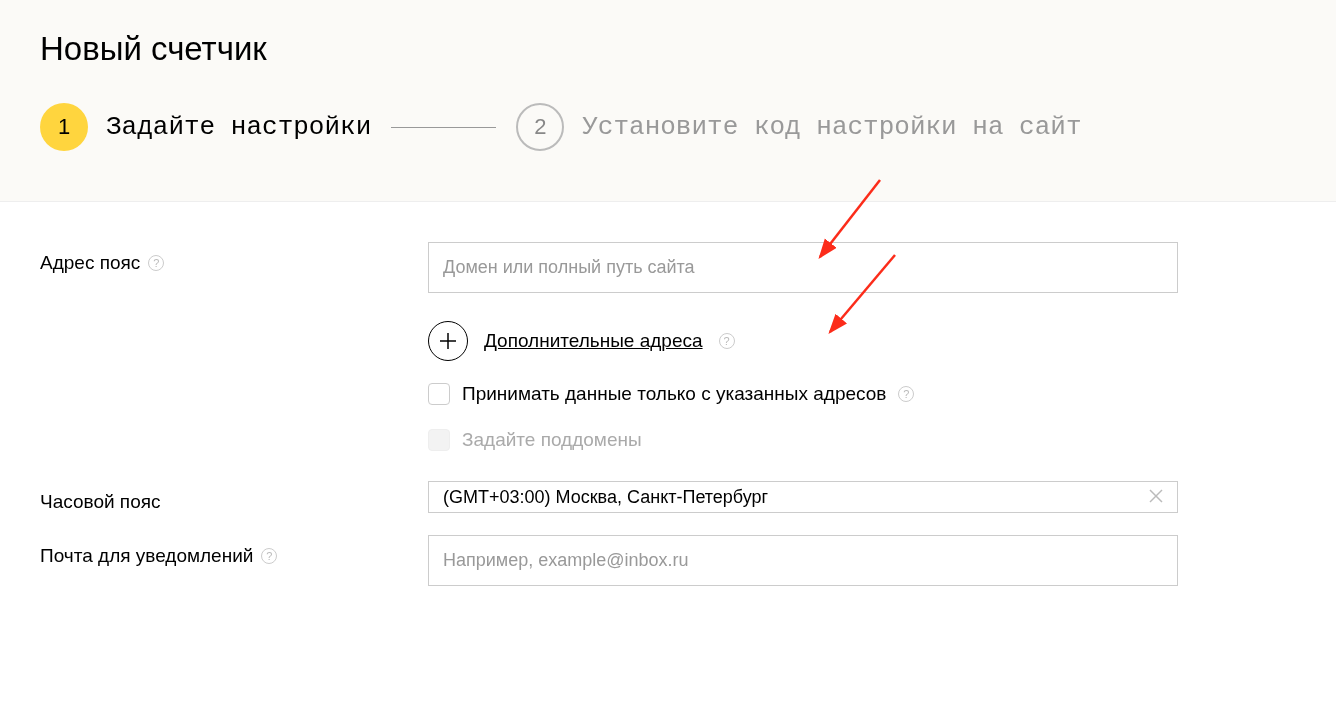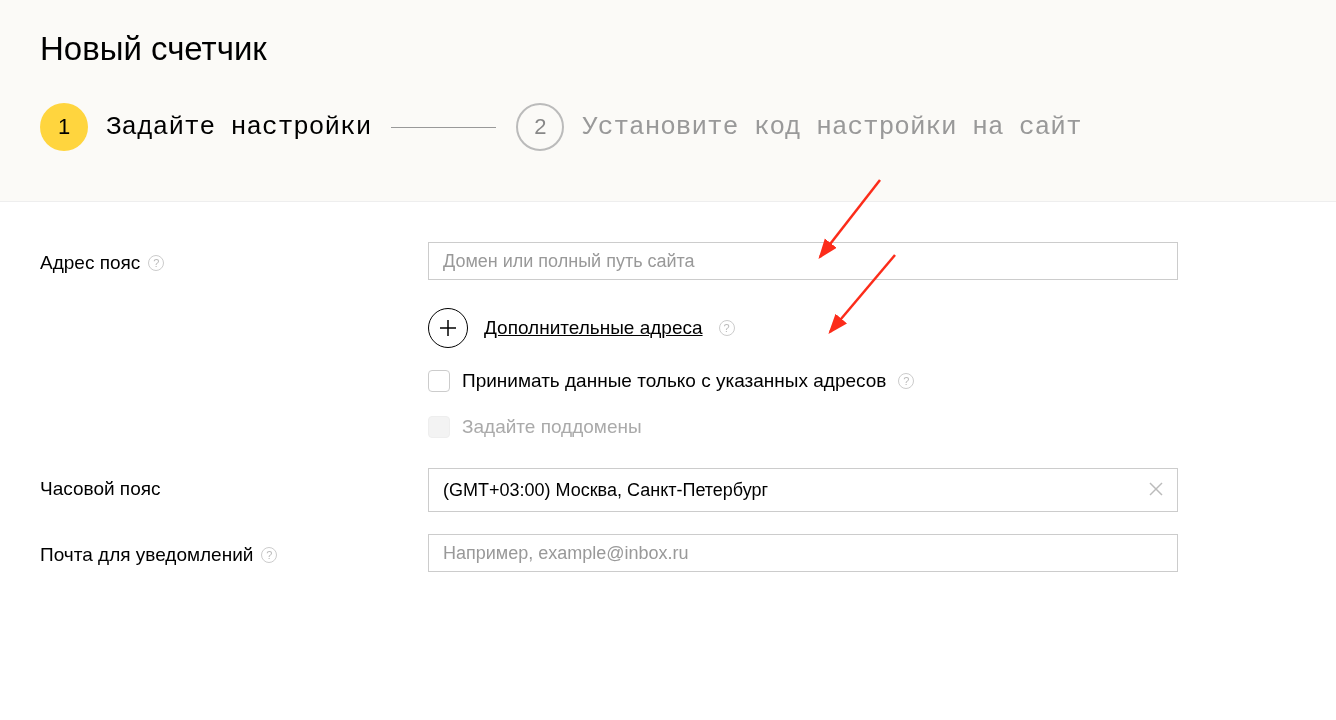--- a/index.html
+++ b/index.html
@@ -98,21 +98,21 @@
       justify-content: center;
       font-size: 11px;
       color: #bbb;
     }
     .form-field {
       flex: 1;
       max-width: 750px;
     }
     .text-input {
       width: 100%;
-      height: 38px;
+      height: 51px;
       border: 1px solid #ccc;
       padding: 0 14px;
       font-size: 18px;
       outline: none;
       font-family: inherit;
     }
     .text-input::placeholder {
       color: #999;
     }
     .additional-row {
@@ -160,21 +160,21 @@
     }
     .checkbox-label {
       font-size: 19px;
       color: #000;
     }
     .checkbox-label.disabled {
       color: #aaa;
     }
     .select-wrap {
       width: 100%;
-      height: 44px;
+      height: 32px;
       border: 1px solid #ccc;
       display: flex;
       align-items: center;
       padding: 8px 14px;
       font-size: 18px;
       justify-content: space-between;
       cursor: pointer;
     }
     .clear-x {
       color: #bbb;

